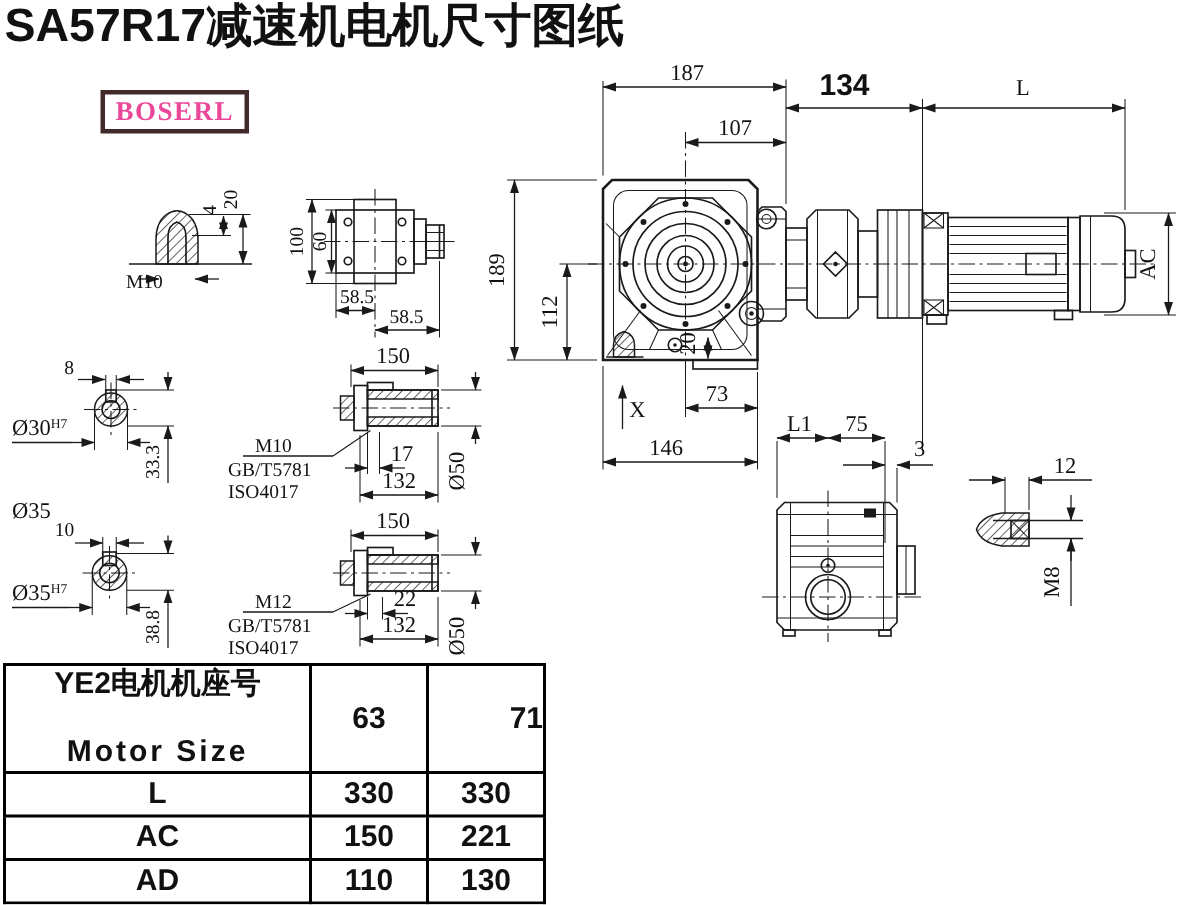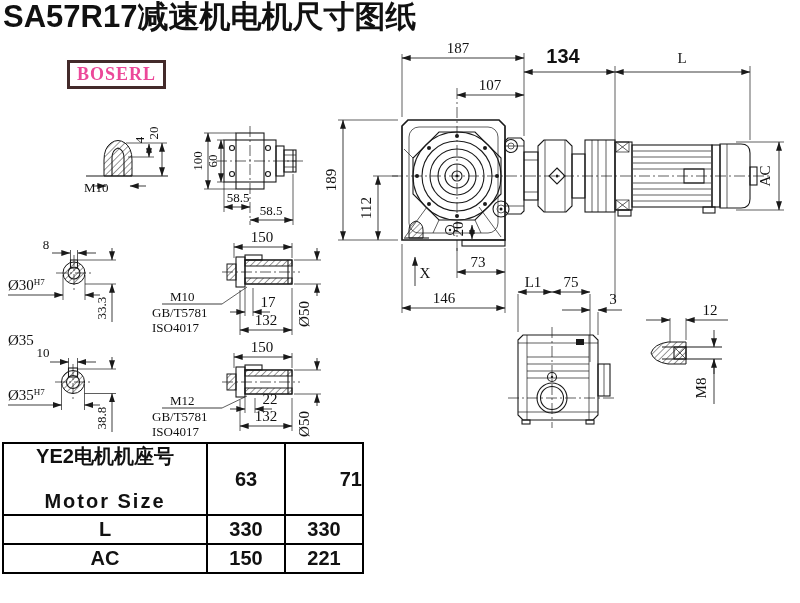--- a/index.html
+++ b/index.html
@@ -410,16 +410,21 @@
       <tr class="vrow">
         <td>L</td>
         <td>330</td>
         <td>330</td>
       </tr>
       <tr class="vrow">
         <td>AC</td>
         <td>150</td>
         <td>221</td>
       </tr>
+      <tr class="vrow">
+        <td>AD</td>
+        <td>110</td>
+        <td>130</td>
+      </tr>
     </tbody>
   </table>
 
 </div>
 
 </body></html>

